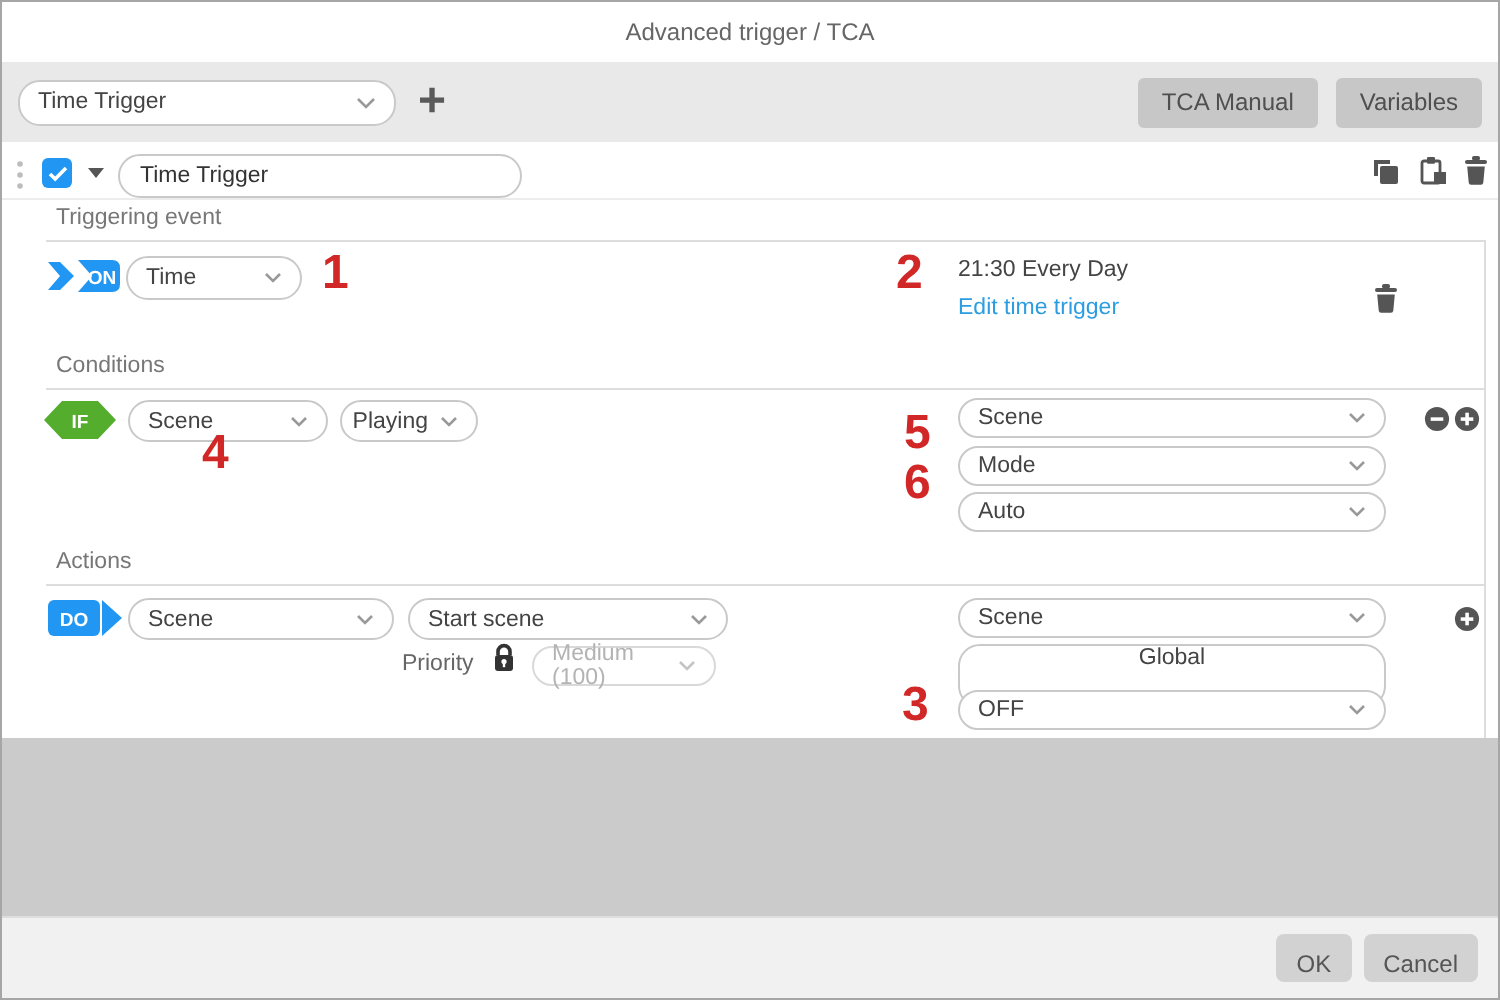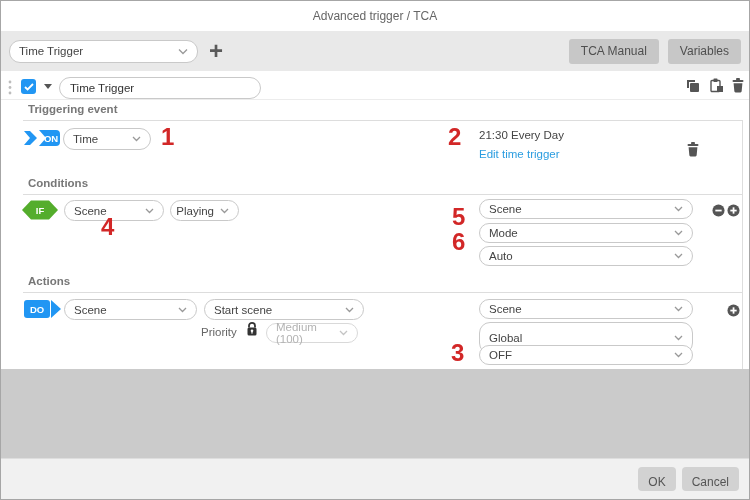--- a/index.html
+++ b/index.html
@@ -30,21 +30,21 @@
                border:1px solid #c9c9c9; border-radius:11px; padding:0 10px;
                font-size:11.5px; color:#333; font-family:inherit; outline:none; }
   .checkbox{ position:absolute; left:20px; top:78px; width:15px; height:15px;
              border-radius:3px; background:var(--accent_blue,#2196f3);
              display:flex; align-items:center; justify-content:center; }
   .caret{ position:absolute; left:43px; top:83px; width:0; height:0;
           border-left:4px solid transparent; border-right:4px solid transparent;
           border-top:5px solid #555; }
   .drag-dots{ position:absolute; left:7px; top:79px; }
   .row-icon{ position:absolute; cursor:pointer; }
-  .sec-label{ position:absolute; font-size:11.5px; color:#777;font-weight:bold; }
+  .sec-label{ position:absolute; font-size:11.5px; color:#777; }
   .sep{ position:absolute; background:#ddd; }
   .num{ position:absolute; font-size:24px; font-weight:bold; line-height:24px;
         color:var(--annotation_red,#d22727); }
   .txt{ position:absolute; font-size:11.5px; color:#555; }
   .link{ position:absolute; font-size:11.5px; color:#2b9de0; cursor:pointer; }
   .badge{ position:absolute; }
   .badge text{ font-family:"Liberation Sans",sans-serif; }
   .priority-label{ position:absolute; font-size:11.5px; color:#666; }
   .gray-panel{ position:absolute; top:368px; left:0; right:0; height:89px;
                background:#cbcbcb; }
@@ -263,21 +263,21 @@
       </svg>
   </span>
   <div class="sel disabled" style="left:265px;top:322px;width:92px;height:20px;">
     <span>Medium (100)</span>
     <span class="chev">
       <svg width="9" height="6" viewBox="0 0 9 6">
           <path class="chev-path" d="M1 1 L4.5 4.5 L8 1"></path>
         </svg>
     </span>
   </div>
-  <div class="sel" style="left:478px;top:321px;width:214px;height:32px;">
+  <div class="sel" style="left:478px;top:321px;width:214px;height:32px;flex-direction:column;">
     <span>Global</span>
     <span class="chev">
       <svg width="9" height="6" viewBox="0 0 9 6">
           <path class="chev-path" d="M1 1 L4.5 4.5 L8 1"></path>
         </svg>
     </span>
   </div>
 
   <div class="num" style="left:450px;top:340px;">3</div>
   <div class="sel" style="left:478px;top:344px;width:214px;height:20px;">

